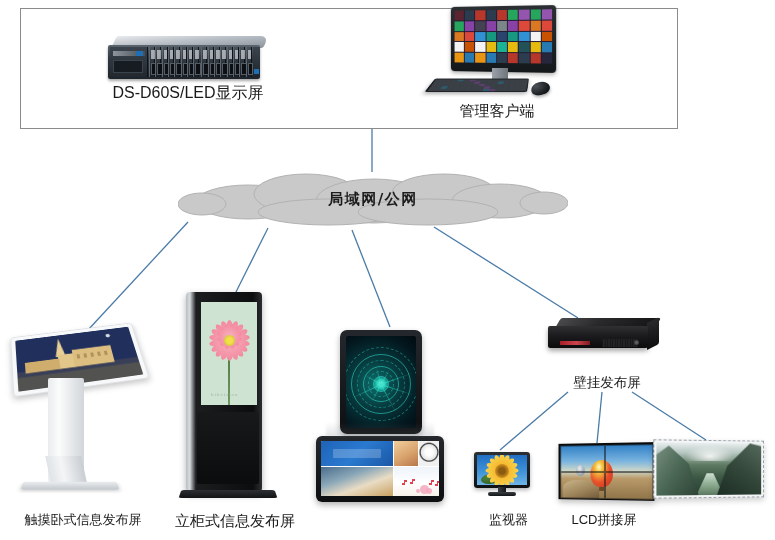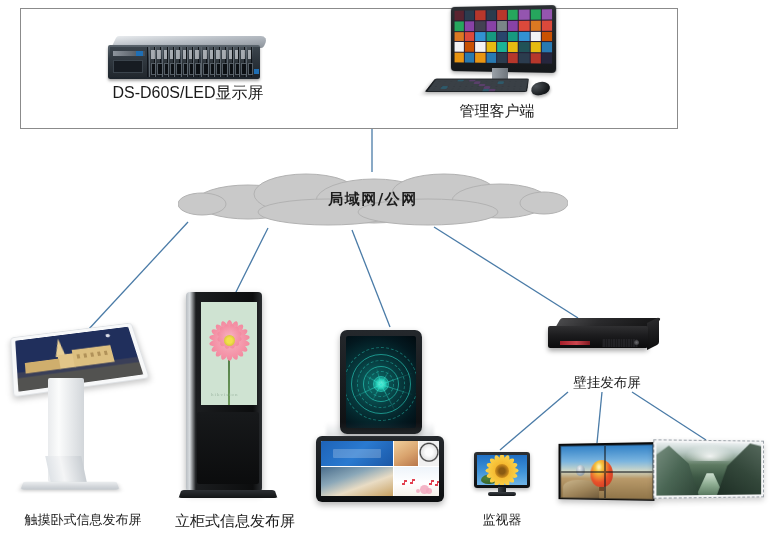--- a/index.html
+++ b/index.html
@@ -775,37 +775,38 @@
             <div class="sun-petal" style="transform: rotate(292.5deg) translateY(-8px);"></div>
             <div class="sun-petal" style="transform: rotate(315deg) translateY(-8px);"></div>
             <div class="sun-petal" style="transform: rotate(337.5deg) translateY(-8px);"></div>
             <div class="sun-core"></div>
           </div>
         </div>
     </div>
     <div class="mon-neck"></div>
     <div class="mon-base"></div>
   </div>
-  <div class="lbl" style="left:452px; top:512px; width:100px; font-size:13px;">监视器</div>
+  <div class="lbl" style="left:428px; top:512px; width:100px; font-size:13px;text-align:right;">监视器</div>
 
   <div class="lcdw">
     <div class="lcdw-inner">
       <div class="lcdw-screen">
         <div class="rock"></div>
         <div class="balloon2"></div>
         <div class="balloon"></div>
         <div class="lcdw-grid">
             <i></i>
             <i></i>
             <i></i>
             <i></i>
           </div>
       </div>
     </div>
   </div>
+  <div class="lbl" style="left:548px; top:512px; width:112px; font-size:13px;">LCD拼接屏</div>
 
   <div class="ledw">
     <div class="ledw-inner">
       <div class="ledw-screen">
         <div class="sky-haze"></div>
         <div class="valley"></div>
         <div class="mtn-l"></div>
         <div class="mtn-r"></div>
       </div>
     </div>

